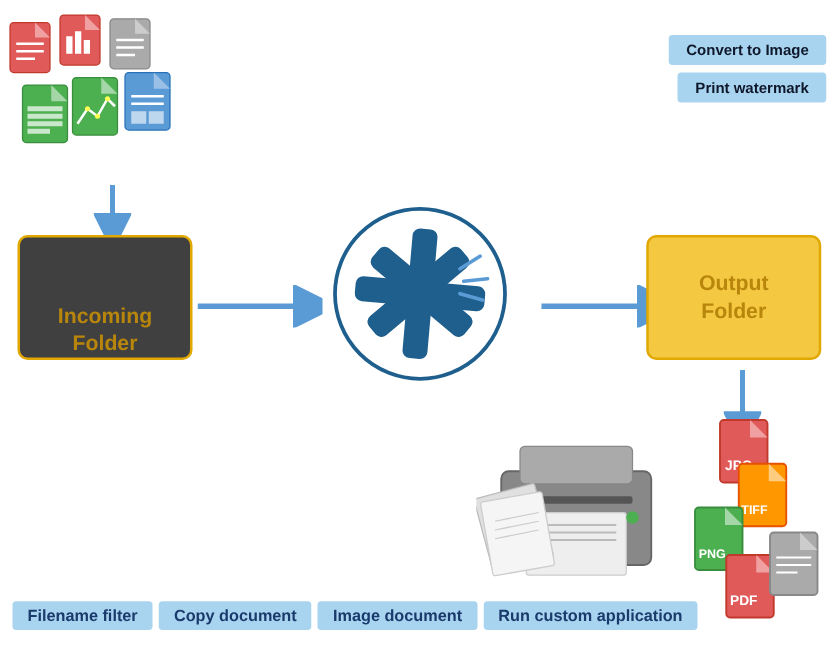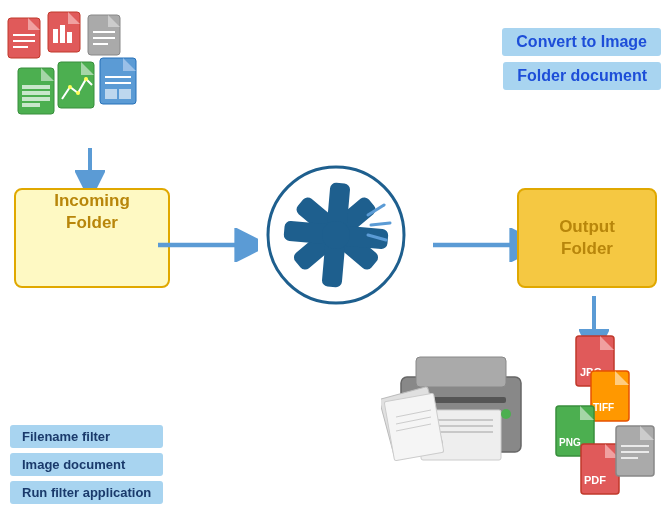--- a/index.html
+++ b/index.html
@@ -24,38 +24,38 @@
       top: 28px;
       right: 10px;
       display: flex;
       flex-direction: column;
       gap: 6px;
       align-items: flex-end;
     }
 
     .top-label {
       background: #a8d4f0;
-      color: #1d4ed8;
-      font-size: 16px;
+      color: #0f172a;
+      font-size: 12px;
       font-weight: 600;
       padding: 5px 14px;
       border-radius: 3px;
     }
 
     
     .incoming-folder {
       position: absolute;
       left: 14px;
       top: 188px;
-      width: 156px;
+      width: 140px;
       height: 100px;
-      background: #fef9c3;
+      background: #404040;
       border-radius: 8px;
       display: flex;
-      align-items: flex-start;
+      align-items: flex-end;
       justify-content: center;
       border: 2px solid #e0a800;
     }
 
     .incoming-folder-text {
       font-size: 17px;
       font-weight: bold;
       color: #b8860b;
       text-align: center;
       line-height: 1.3;
@@ -135,21 +135,21 @@
       display: flex;
       justify-content: center;
     }
 
     
     .bottom-labels {
       position: absolute;
       left: 10px;
       bottom: 28px;
       display: flex;
-      flex-direction: column;
+      flex-direction: row;
       gap: 5px;
     }
 
     .bottom-label {
       background: #a8d4f0;
       color: #1a3a6b;
       font-size: 13px;
       font-weight: 600;
       padding: 4px 12px;
       border-radius: 3px;
@@ -309,27 +309,28 @@
         <marker id="arrowDown2" markerWidth="8" markerHeight="8" refX="4" refY="4" orient="auto">
           <polygon points="0,0 8,4 0,8" fill="#5b9bd5"></polygon>
         </marker>
       </defs>
       <line x1="15" y1="0" x2="15" y2="49" stroke="#5b9bd5" stroke-width="4" marker-end="url(#arrowDown2)"></line>
     </svg>
   </div>
 
   <div class="top-labels">
     <div class="top-label">Convert to Image</div>
-    <div class="top-label">Folder document</div>
+    <div class="top-label">Print watermark</div>
   </div>
 
   <div class="bottom-labels">
     <div class="bottom-label">Filename filter</div>
+    <div class="bottom-label">Copy document</div>
     <div class="bottom-label">Image document</div>
-    <div class="bottom-label">Run filter application</div>
+    <div class="bottom-label">Run custom application</div>
   </div>
 
   <div class="output-cluster">
     <svg width="290" height="200" viewBox="0 0 290 200">
 
       <rect x="20" y="55" width="120" height="75" rx="6" fill="#888" stroke="#666" stroke-width="1.5"></rect>
 
       <rect x="35" y="35" width="90" height="30" rx="4" fill="#aaa" stroke="#888" stroke-width="1"></rect>
 
       <rect x="40" y="88" width="80" height="50" rx="2" fill="#eee" stroke="#ccc" stroke-width="1"></rect>

